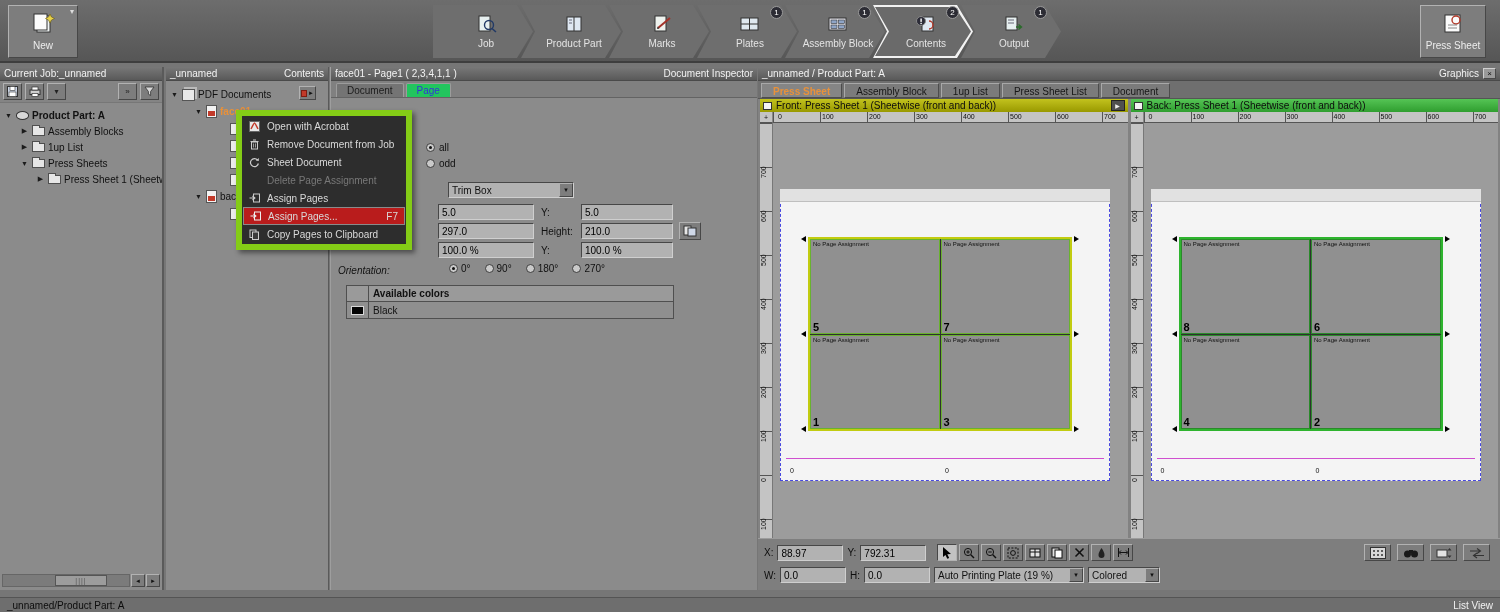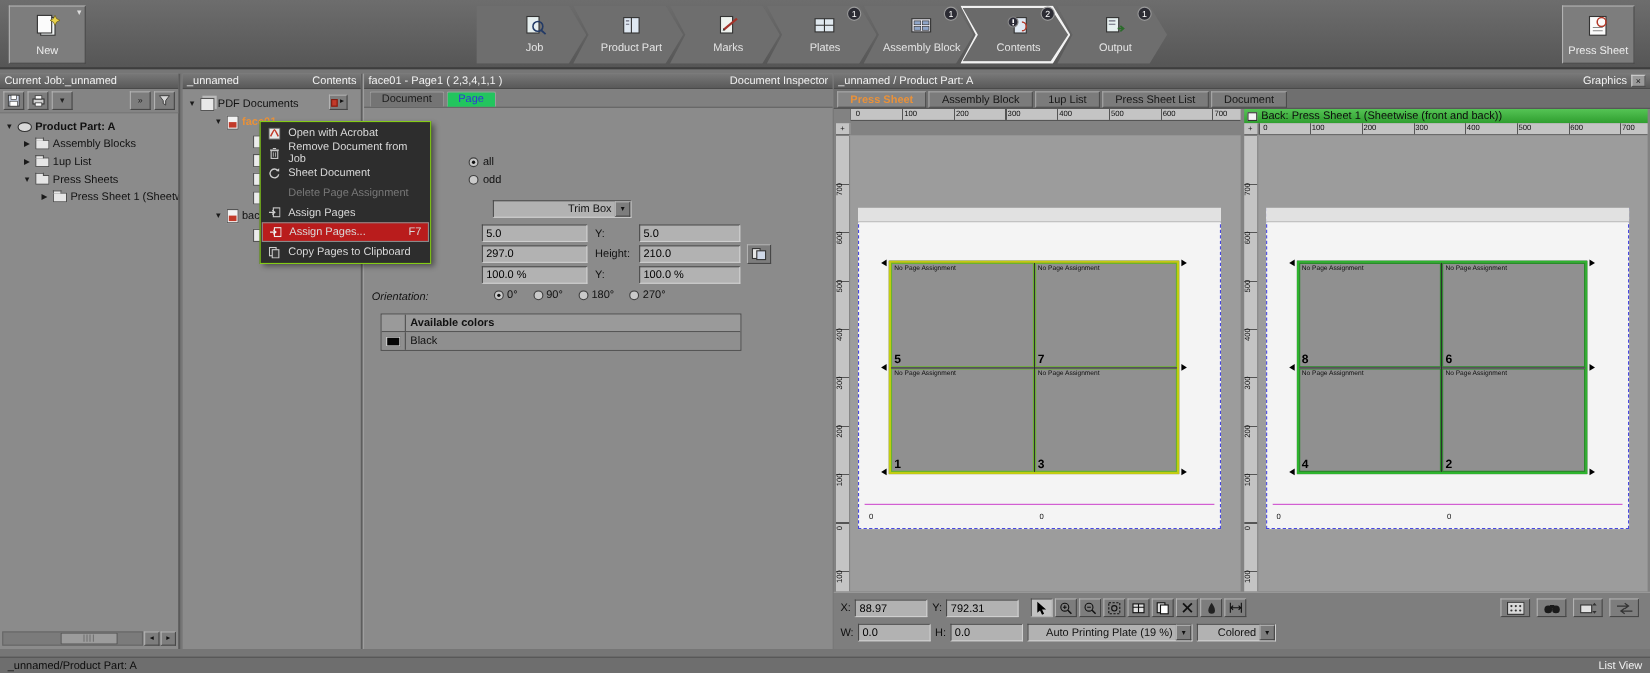--- a/index.html
+++ b/index.html
@@ -73,41 +73,41 @@
   .pdficon { width:11px; height:13px; background:#f2f2f2; border:1px solid #555; position:relative; flex:0 0 auto; }
   .pdficon::after { content:""; position:absolute; left:1px; right:1px; bottom:1px; height:5px; background:#c23a2a; }
   .docsicon { width:13px; height:12px; background:#e8e8e8; border:1px solid #555; box-shadow:2px -2px 0 #bbb; flex:0 0 auto; }
   .pageicon { width:10px; height:12px; background:#ececec; border:1px solid #555; flex:0 0 auto; }
   .orange { color:#e8913a; font-weight:bold; }
   .row-btn { position:absolute; right:12px; top:19px; width:17px; height:14px; display:flex; align-items:center;
              justify-content:center; gap:1px; font-size:6px; }
   .row-btn .dot { width:6px; height:7px; background:#c23a2a; border:1px solid #7e1d12; }
 
   
-  #ctx { position:absolute; left:236px; top:110px; width:156px; background:#2d2d2d;
-         border:1px solid #84cc16; box-shadow:3px 3px 5px rgba(0,0,0,.45); z-index:40; padding:1px; }
+  #ctx { position:absolute; left:236px; top:110px; width:176px; background:#2d2d2d;
+         border:6px solid #84cc16; box-shadow:3px 3px 5px rgba(0,0,0,.45); z-index:40; padding:1px; }
   .mi { height:18px; display:flex; align-items:center; gap:6px; padding:0 6px 0 4px; color:#d9d9d9; }
   .mi .mic { width:14px; display:flex; justify-content:center; flex:0 0 auto; }
   .mi.disabled { color:#787878; }
   .mi.hl { background:#b91c1c; border:1px solid #8a8a8a; }
   .mi .short { margin-left:auto; }
 
   
   #inspector { left:330px; width:427px; border-left:1px solid #9e9e9e; }
   .itabs { display:flex; height:17px; padding:2px 0 0 5px; border-bottom:1px solid #636363; background:#808080; }
   .itab { padding:1px 10px 0; margin-right:2px; background:#747474; color:#1c1c1c;
           border:1px solid #9c9c9c; border-bottom:none; border-radius:2px 2px 0 0; }
   .itab.active { background:#22c55e; color:#3434d6; }
   .icontent { position:relative; height:calc(100% - 31px); }
   .abs { position:absolute;margin-top:24px; }
   .fld { height:16px; background:#b2b2b2; border:1px solid; border-color:#474747 #cfcfcf #cfcfcf #474747;
          padding:2px 3px; color:#000; overflow:hidden; white-space:nowrap; }
   .combo { display:flex; align-items:stretch; background:#b2b2b2; border:1px solid;
            border-color:#474747 #cfcfcf #cfcfcf #474747; height:16px; }
-  .combo .ctext { flex:1; padding:2px 3px; white-space:nowrap; overflow:hidden;text-align:right; }
+  .combo .ctext { flex:1; padding:2px 3px; white-space:nowrap; overflow:hidden; }
   .combo .cbtn { width:14px; display:flex; align-items:center; justify-content:center; font-size:7px; }
   .rad { width:9px; height:9px; border-radius:50%; border:1px solid #3e3e3e; background:#cacaca;
          position:relative; flex:0 0 auto; }
   .rad.sel::after { content:""; position:absolute; inset:2px; border-radius:50%; background:#101010; }
   .radrow { display:flex; align-items:center; gap:4px; }
   .ortrow { display:flex; align-items:center; gap:5px; }
   .ortrow .opt { display:flex; align-items:center; gap:3px; margin-right:9px; }
   .ctable { border:1px solid #4f4f4f; }
   .ctable .hd { display:flex; height:16px; background:#9a9a9a; border-bottom:1px solid #4f4f4f; font-weight:bold; }
   .ctable .bd { display:flex; height:16px; background:#8f8f8f; }
@@ -570,20 +570,25 @@
       <span class="gtab active">Press Sheet</span>
       <span class="gtab">Assembly Block</span>
       <span class="gtab">1up List</span>
       <span class="gtab">Press Sheet List</span>
       <span class="gtab">Document</span>
     </div>
 
     <div class="views">
 
       <div class="view">
+        <div class="vhead front">
+          <span class="vh-sheet"></span>
+          <span>Front:  Press Sheet 1 (Sheetwise (front and back))</span>
+          <span class="vh-btn i-right"></span>
+        </div>
         <span class="origin i-plus"></span>
         <div class="hruler">
           <span class="htick" style="left:5px">0</span>
           <span class="htick" style="left:49px">100</span>
           <span class="htick" style="left:96px">200</span>
           <span class="htick" style="left:143px">300</span>
           <span class="htick" style="left:190px">400</span>
           <span class="htick" style="left:237px">500</span>
           <span class="htick" style="left:284px">600</span>
           <span class="htick" style="left:331px">700</span>

